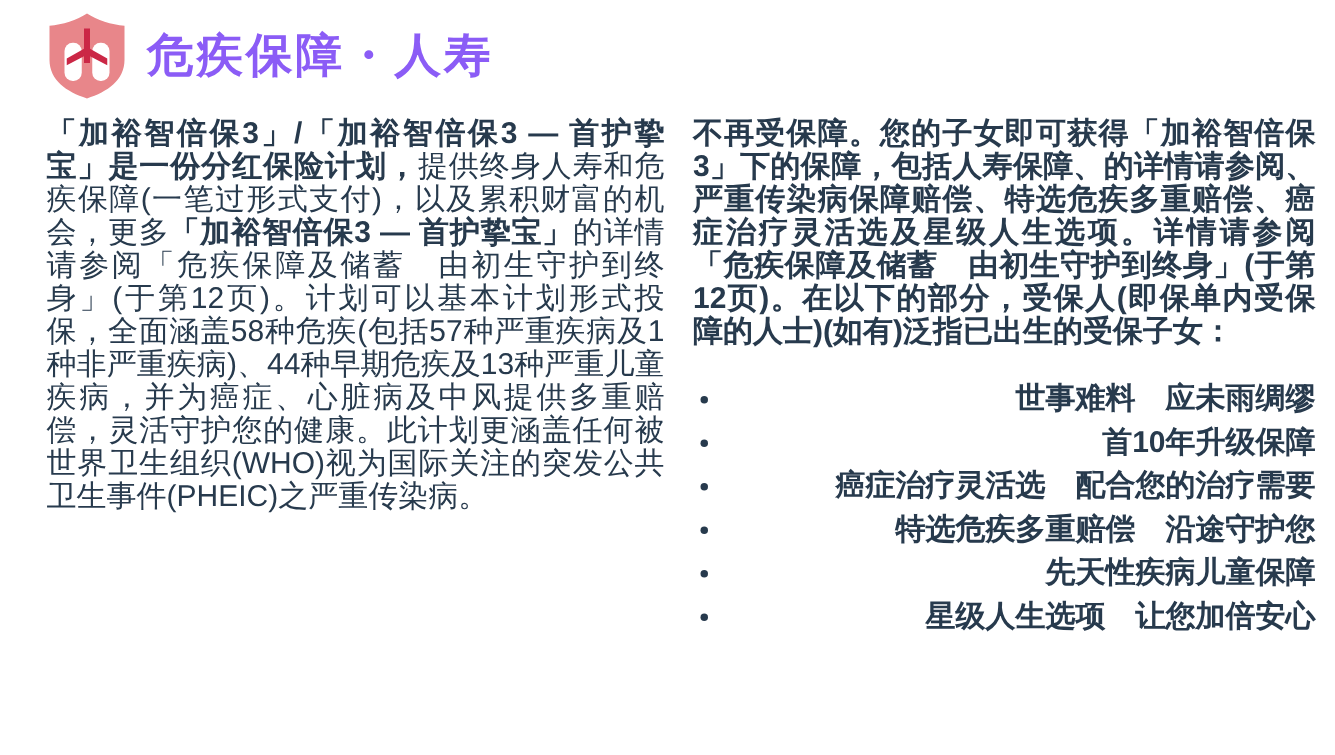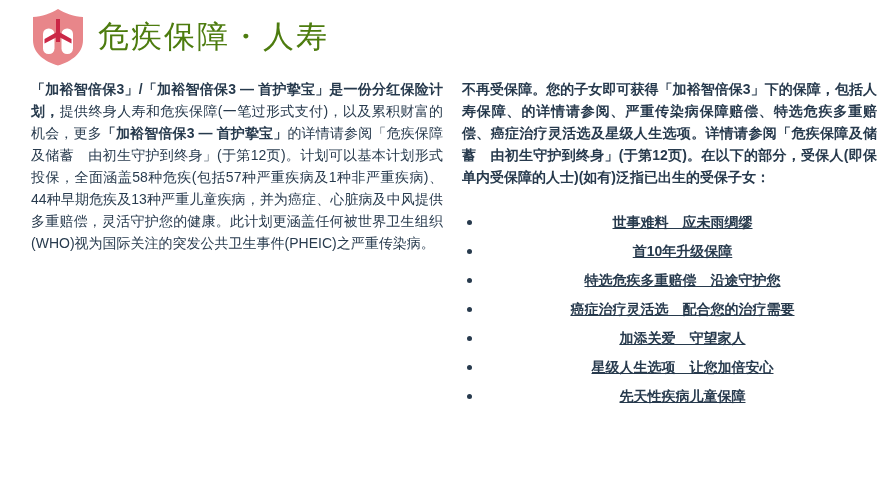--- a/index.html
+++ b/index.html
@@ -12,54 +12,53 @@
     overflow:hidden;
   }
   .page-header{
     position:absolute;left:30px;top:8px;
     display:flex;align-items:center;gap:12px;
   }
   .logo-icon svg{display:block;}
   h1.page-title{
     margin:0;
     font-size:31px;
-    font-weight:400;
+    font-weight:700;
     letter-spacing:2px;
-    color:#4d7c0f;
+    color:#8b5cf6;
     white-space:nowrap;
   }
   .columns{
     position:absolute;left:31px;top:78px;
     width:846px;
     display:flex;gap:19px;
   }
   .col{
-    font-size:14px;
+    font-size:20px;
     line-height:22px;
     text-align:justify;
     text-justify:inter-ideograph;
   }
   .col-left{width:412px;}
   .col-right{width:415px;}
   .col p{margin:0 0 12px 0;}
   .bold{font-weight:700;}
   .col-right .intro{font-weight:700;}
   ul.benefit-list{
     list-style:none;
     margin:23px 0 0 0;
     padding:0;
     font-weight:700;
   }
   ul.benefit-list li{
     position:relative;
     padding-left:26px;
     margin-bottom:7px;
     line-height:22px;
-    text-align:center;
-    text-decoration:underline;
+    text-align:right;
   }
   ul.benefit-list li::before{
     content:"";
     position:absolute;
     left:5px;top:9px;
     width:5px;height:5px;
     border-radius:50%;
     background:#273a4d;
   }
 </style>
@@ -80,20 +79,19 @@
 
 <main class="columns">
   <section class="col col-left">
     <p><span class="bold">「加裕智倍保3」/「加裕智倍保3 — 首护挚宝」是一份分红保险计划，</span><span>提供终身人寿和危疾保障(一笔过形式支付)，以及累积财富的机会，更多</span><span class="bold">「加裕智倍保3 — 首护挚宝」</span><span>的详情请参阅「危疾保障及储蓄　由初生守护到终身」(于第12页)。计划可以基本计划形式投保，全面涵盖58种危疾(包括57种严重疾病及1种非严重疾病)、44种早期危疾及13种严重儿童疾病，并为癌症、心脏病及中风提供多重赔偿，灵活守护您的健康。此计划更涵盖任何被世界卫生组织(WHO)视为国际关注的突发公共卫生事件(PHEIC)之严重传染病。</span></p>
   </section>
   <section class="col col-right">
     <p class="intro"><span class="bold">不再受保障。您的子女即可获得「加裕智倍保3」下的保障，包括人寿保障、的详情请参阅、严重传染病保障赔偿、特选危疾多重赔偿、癌症治疗灵活选及星级人生选项。详情请参阅「危疾保障及储蓄　由初生守护到终身」(于第12页)。在以下的部分，受保人(即保单内受保障的人士)(如有)泛指已出生的受保子女：</span></p>
     <ul class="benefit-list">
         <li>世事难料　应未雨绸缪</li>
         <li>首10年升级保障</li>
+        <li>癌症治疗灵活选　配合您的治疗需要</li>
         <li>特选危疾多重赔偿　沿途守护您</li>
-        <li>癌症治疗灵活选　配合您的治疗需要</li>
-        <li>加添关爱　守望家人</li>
+        <li>先天性疾病儿童保障</li>
         <li>星级人生选项　让您加倍安心</li>
-        <li>先天性疾病儿童保障</li>
       </ul>
   </section>
 </main>
 
 </body></html>

